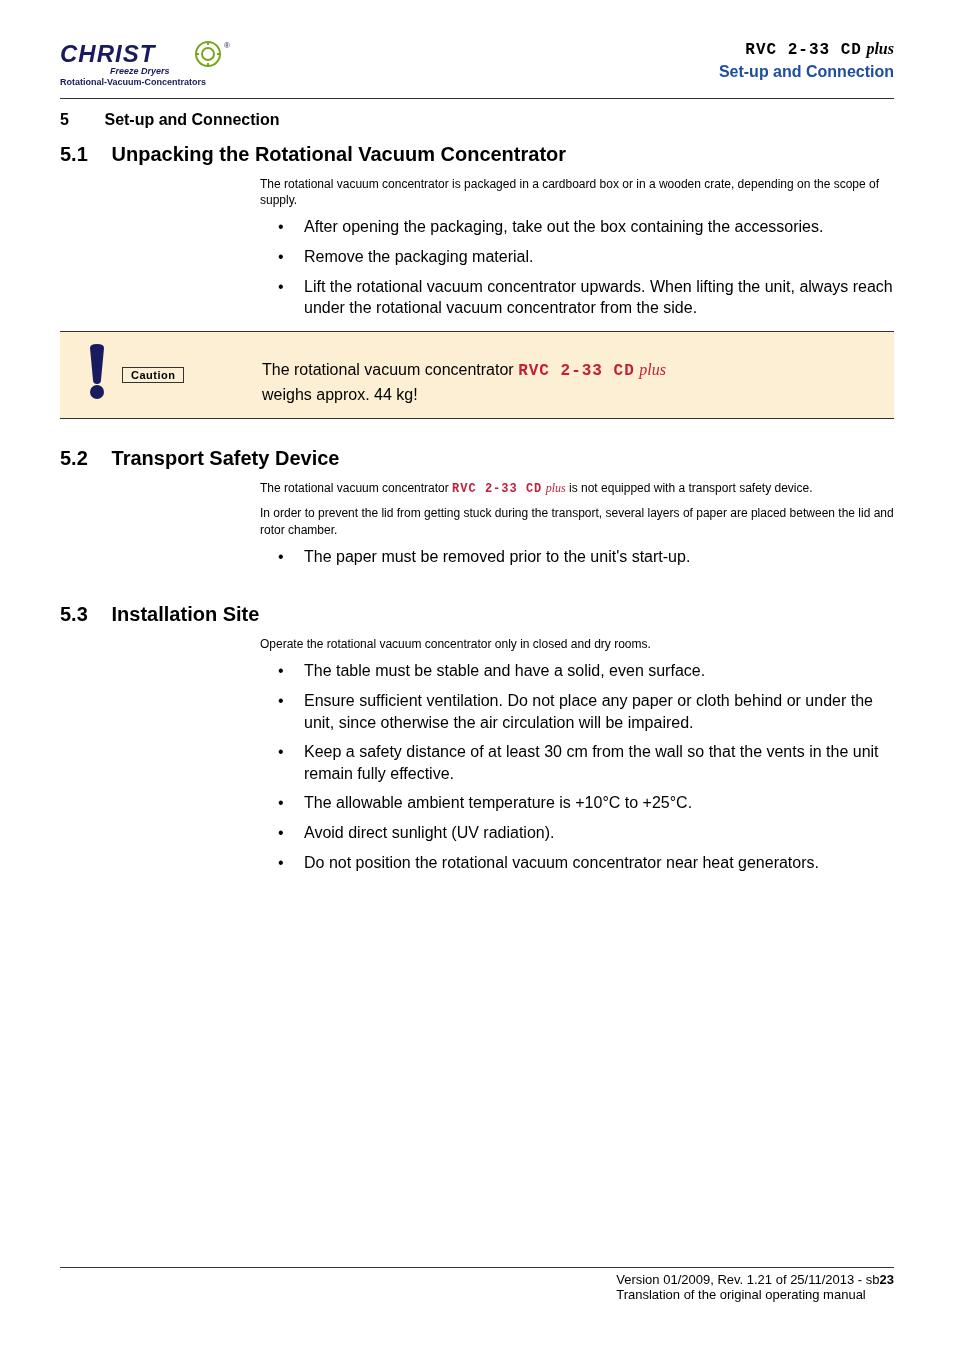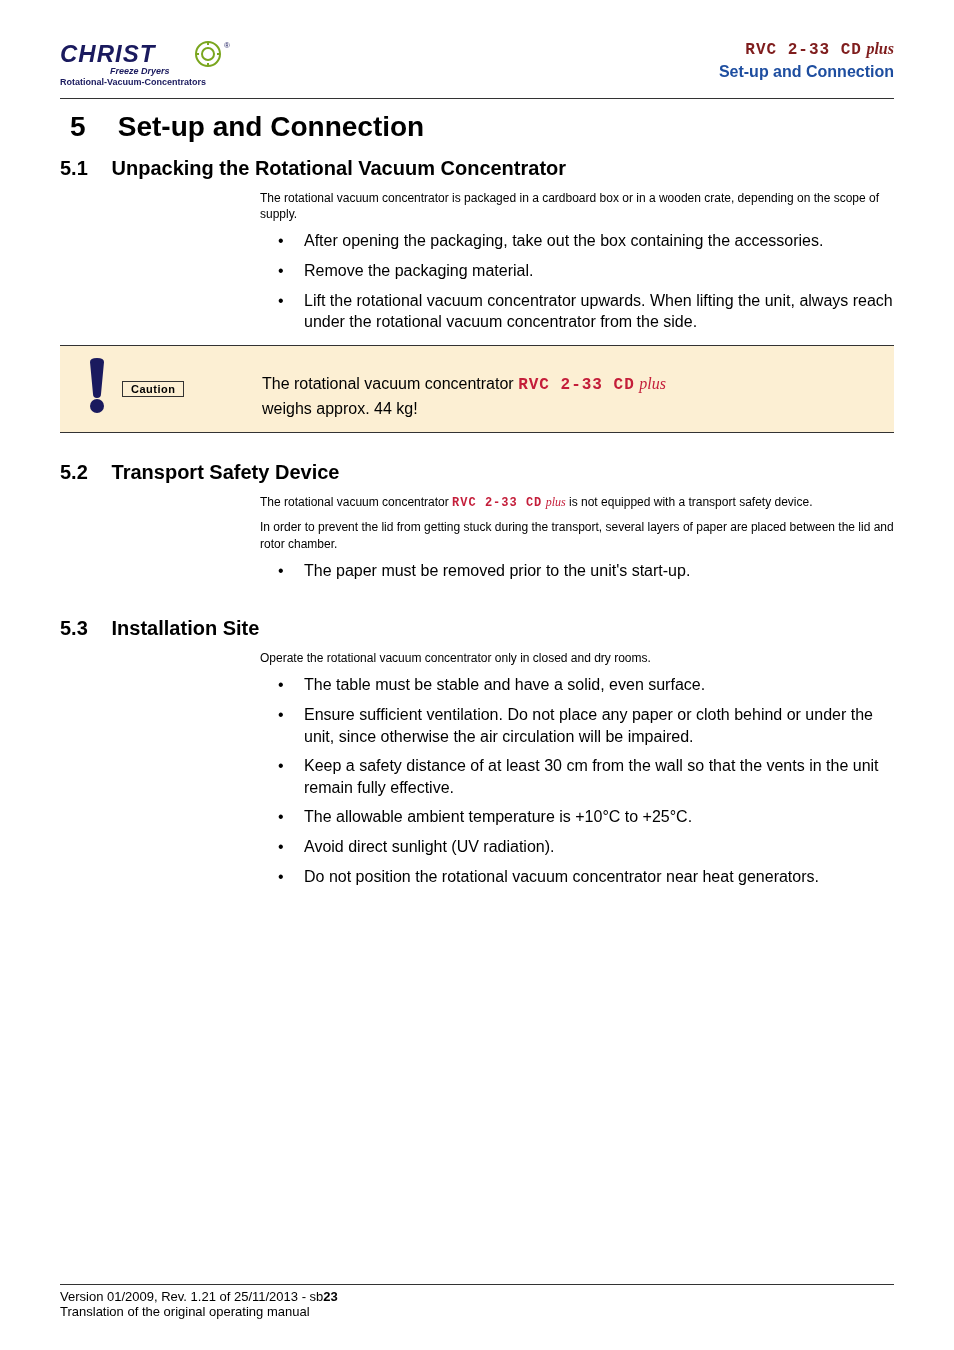--- a/index.html
+++ b/index.html
@@ -14,25 +14,25 @@
   .header {
     display: flex;
     justify-content: space-between;
     align-items: flex-start;
     border-bottom: 1px solid #333;
     padding-bottom: 6px;
     margin-bottom: 12px;
   }
   .logo-block { display: flex; align-items: flex-end; gap: 6px; }
   .header-right { text-align: right; font-weight: bold; font-size: 16px; }
-  .product-title { color: #7f1d1d; margin-bottom: 4px; }
+  .product-title { color: #000000; margin-bottom: 4px; }
   .product-title .prefix { letter-spacing: 1px; font-family: "Courier New", monospace; font-weight: bold; }
   .product-title .plus { font-style: italic; font-family: Georgia, serif; }
   .section-link { color: #1e4ea0; }
-  h1 { font-size: 28px; font-weight: bold; margin: 10px 0 14px 10px; }
+  h1 { font-size: 16px; font-weight: bold; margin: 10px 0 14px 0; }
   .h1-num { display: inline-block; width: 40px; }
   h2 { font-size: 20px; font-weight: bold; margin: 0 0 10px 0; }
   .h2-num { display: inline-block; width: 46px; }
   .content-block { margin-left: 200px; margin-bottom: 12px; }
   .content-block p { font-size: 12px; line-height: 1.35; margin-bottom: 8px; }
   ul.bullets { list-style: none; margin-left: 18px; }
   ul.bullets li { font-size: 16px; line-height: 1.35; margin: 4px 0 8px 0; padding-left: 26px; position: relative; }
   ul.bullets li::before { content: "•"; position: absolute; left: 0; font-size: 16px; }
   .caution-box {
     display: flex;
@@ -43,27 +43,27 @@
     padding: 12px 12px 12px 12px;
     margin: 8px 0 28px 0;
   }
   .caution-icon-wrap { width: 180px; display: flex; flex-direction: row; align-items: center; padding-top: 0; }
   .caution-label { font-size: 11px; border: 1.5px solid #333; padding: 1px 8px; font-weight: bold; margin-top: 2px; letter-spacing: 0.5px; }
   .caution-text { flex: 1; font-size: 16px; line-height: 1.45; padding-left: 10px; padding-top: 14px; }
   .rvc-inline .prefix { font-family: "Courier New", monospace; font-weight: bold; color: #c41e3a; letter-spacing: 1px; }
   .rvc-inline .plus { font-style: italic; font-family: Georgia, serif; color: #c41e3a; }
   .footer {
     position: absolute;
-    bottom: 31px;
+    bottom: 48px;
     left: 60px;
     right: 60px;
     border-top: 1px solid #333;
     padding-top: 4px;
     display: flex;
-    justify-content: flex-start;
+    justify-content: flex-end;
     font-size: 13px;
   }
   .footer .page-num { font-weight: bold; }
   .section-gap { height: 24px; }
 </style>
 </head>
 <body>
 
 <div class="header">
   <div class="logo-block">

